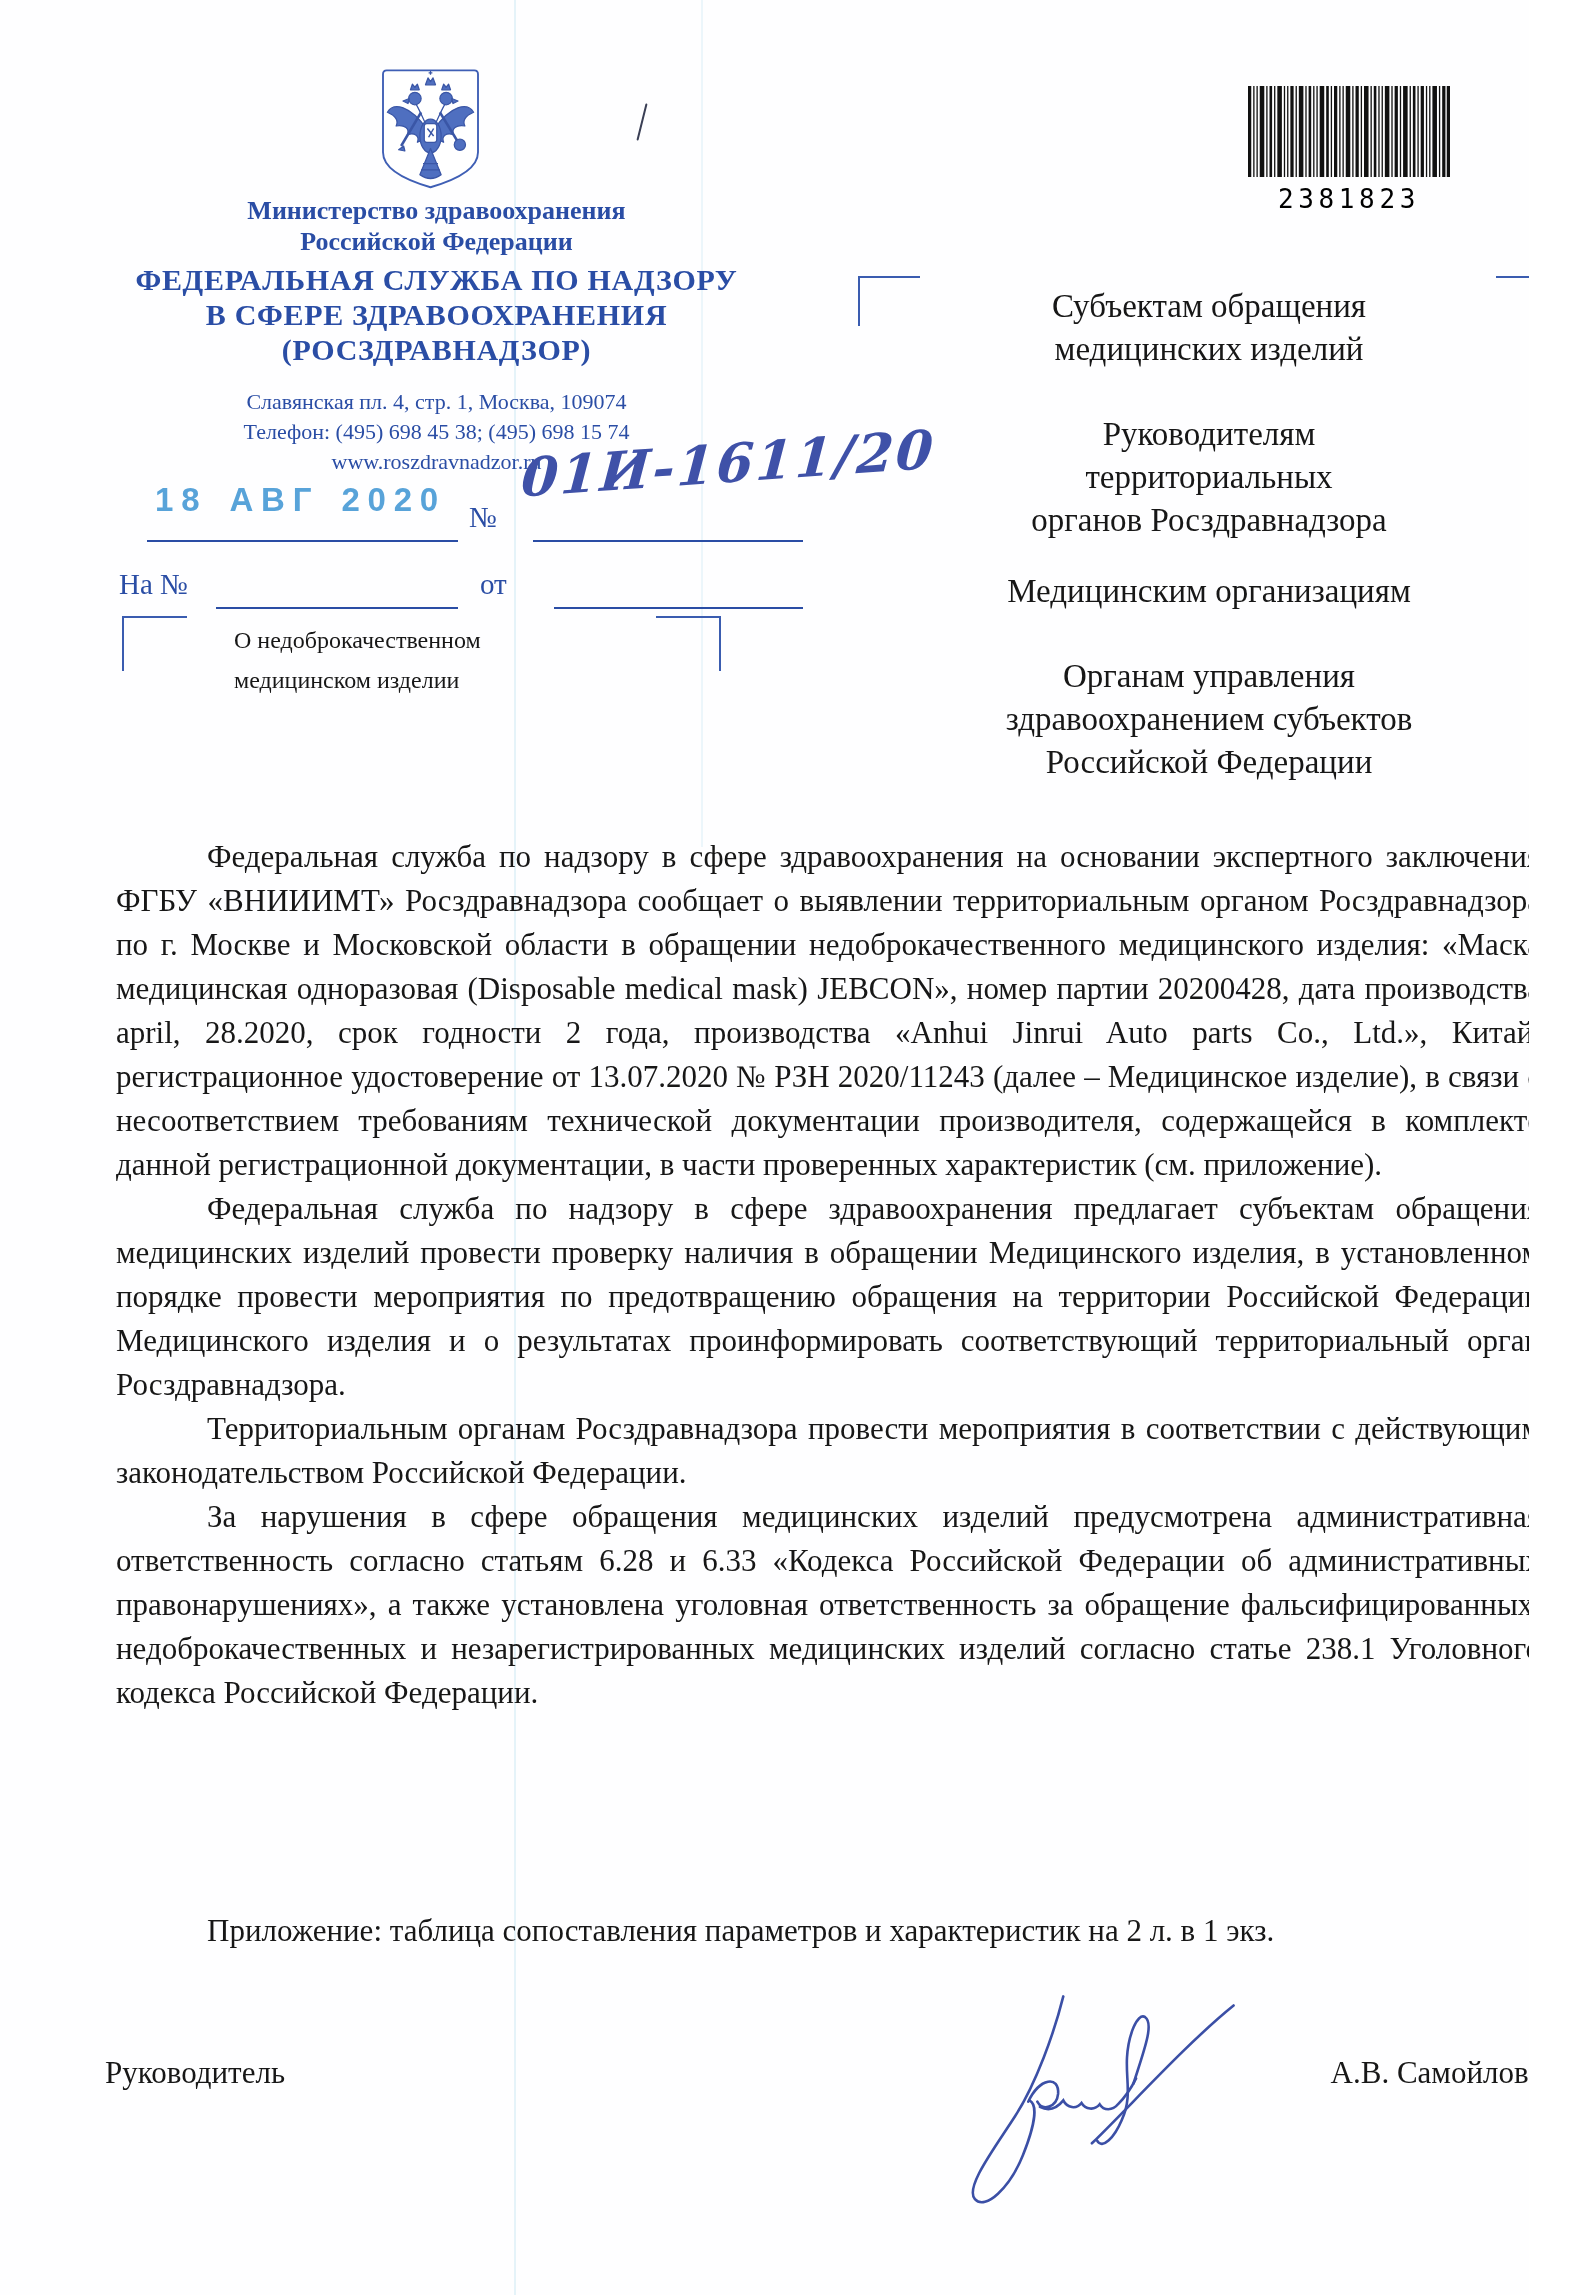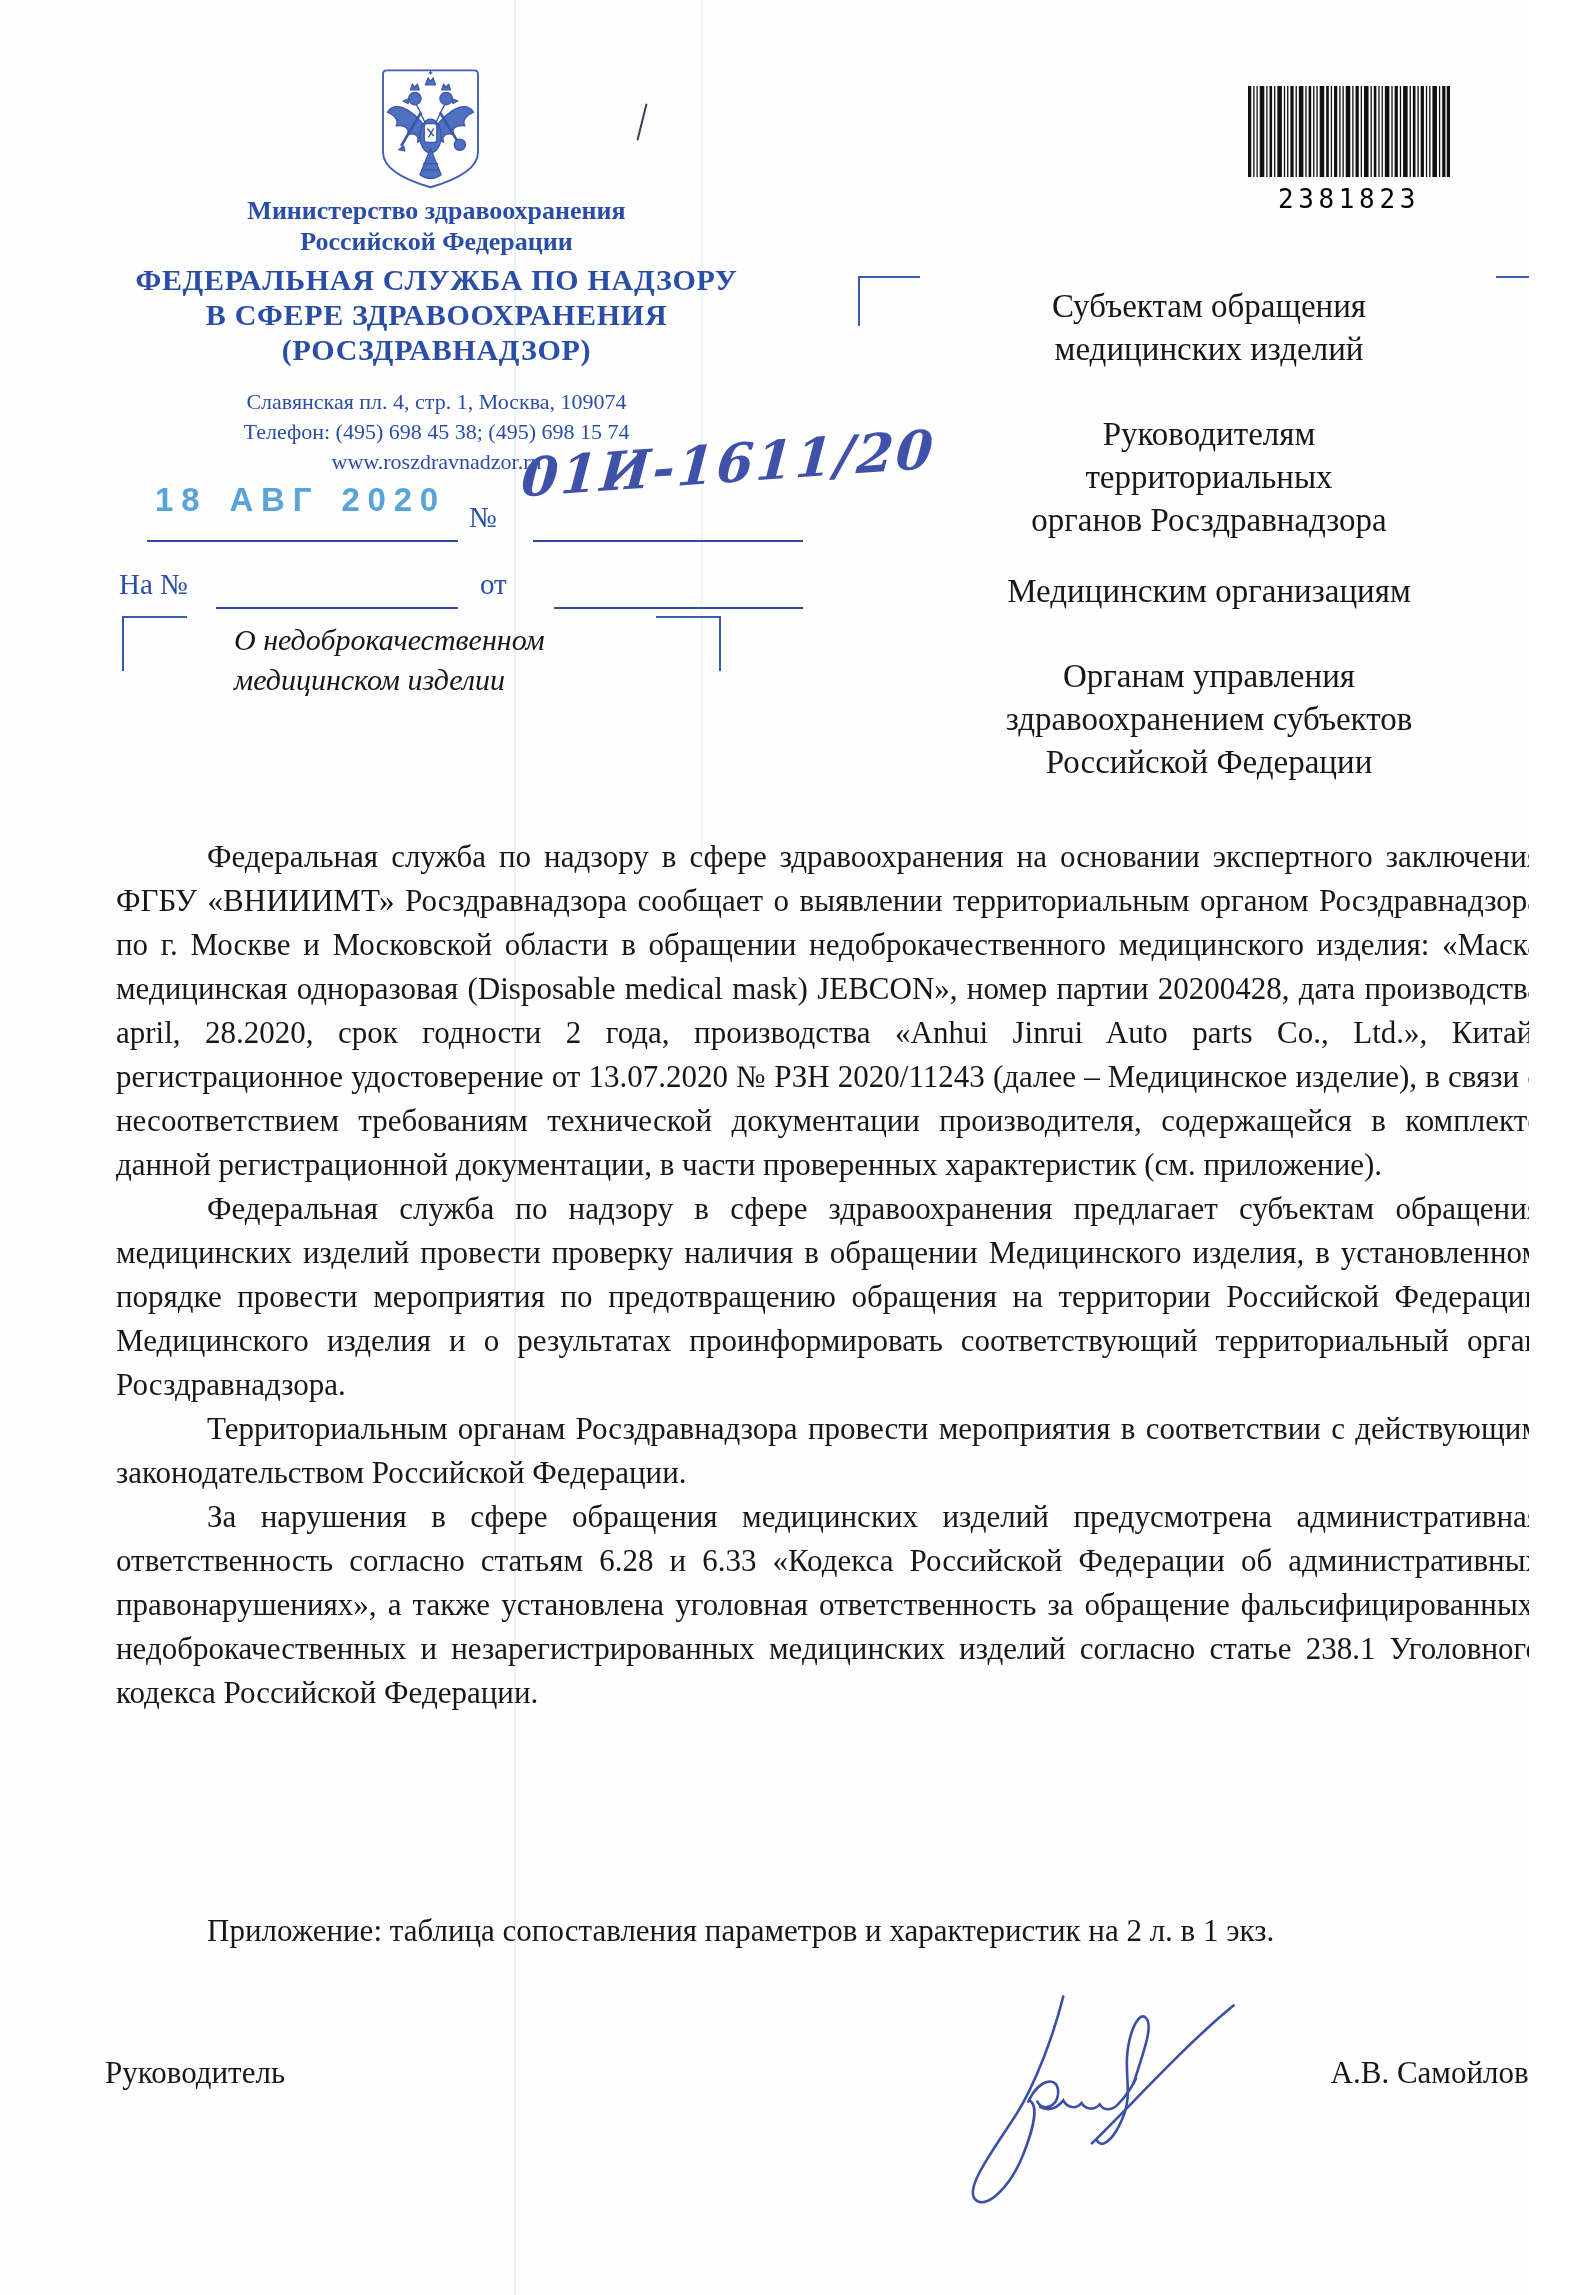--- a/index.html
+++ b/index.html
@@ -28,21 +28,21 @@
     font-weight:bold;font-size:33px;color:#58a3d9;
     letter-spacing:7.8px;word-spacing:5.2px;
   }
   .ln{position:absolute;border-bottom:2.6px solid #2a4da5;height:0;}
   .reflabel{font-size:29px;color:#2a4da5;}
   .handnum{
     font-style:italic;font-weight:600;font-size:53px;color:#3f51a8;
     transform:rotate(-4deg) skewX(-8deg);letter-spacing:2.6px;
     font-family:"DejaVu Serif","Liberation Serif",serif;
   }
-  .subject{font-size:30px;line-height:40px;font-style:italic;}
+  .subject{font-size:24px;line-height:40px;}
   
   .bracket{position:absolute;border-top:2.6px solid #3a5cb0;}
   .bracket.tl{border-left:2.6px solid #3a5cb0;}
   .bracket.tr{border-right:2.6px solid #3a5cb0;}
   
   .recipient{font-size:33px;line-height:43px;text-align:center;white-space:pre-line;}
   .barcode-num{
     font-family:"DejaVu Sans Mono","Liberation Mono",monospace;
     font-size:26px;letter-spacing:4.6px;text-align:center;color:#000000;
   }

